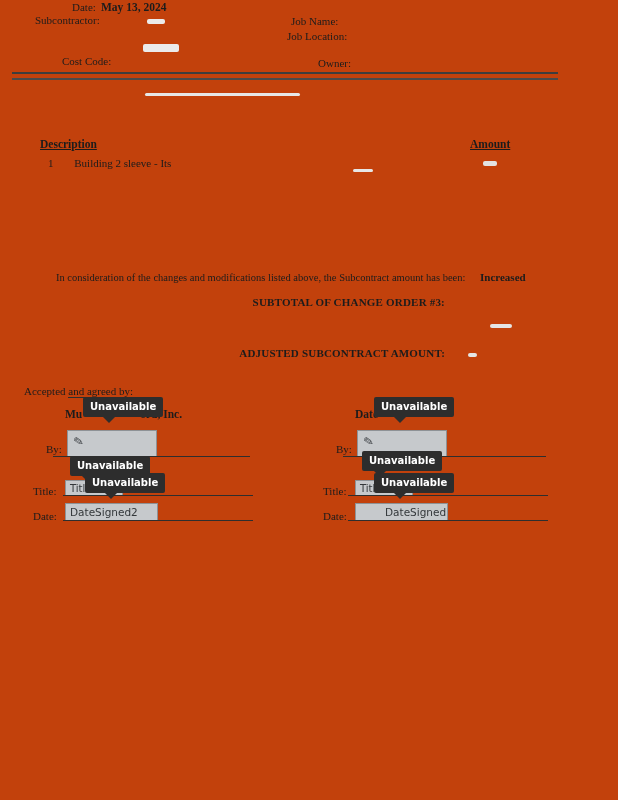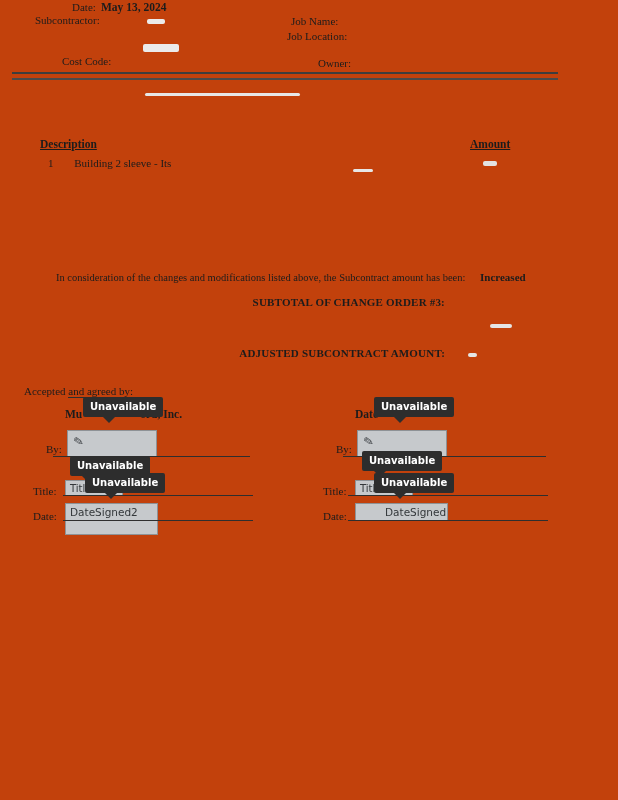--- a/index.html
+++ b/index.html
@@ -95,21 +95,21 @@
     <span class="pen">✎</span>
   </div>
   <span class="abs lbl" style="left:46px;top:443px;">By:</span>
   <div class="sig-underline" style="left:53px;top:456px;width:197px;"></div>
 
   <span class="abs lbl" style="left:33px;top:485px;">Title:</span>
   <div class="field" style="left:65px;top:480px;width:58px;height:16px;">Title</div>
   <div class="sig-underline" style="left:63px;top:495px;width:190px;"></div>
 
   <span class="abs lbl" style="left:33px;top:510px;">Date:</span>
-  <div class="field" style="left:65px;top:503px;width:93px;height:32px;font-size:10.5px;">DateSigned2</div>
+  <div class="field" style="left:65px;top:503px;width:93px;height:18px;font-size:10.5px;">DateSigned2</div>
   <div class="sig-underline" style="left:63px;top:520px;width:190px;"></div>
 
   <div class="abs company" style="left:355px;top:408px;">
     <span>Date</span><span class="gap"></span><span></span>
   </div>
 
   <div class="sig-box" style="left:357px;top:430px;">
     <span class="pen">✎</span>
   </div>
   <span class="abs lbl" style="left:336px;top:443px;">By:</span>

